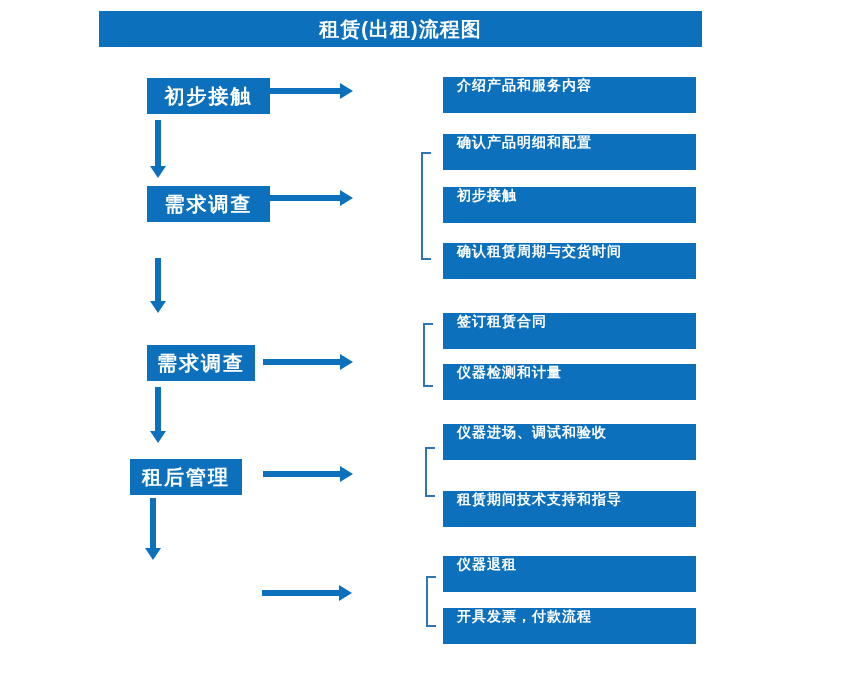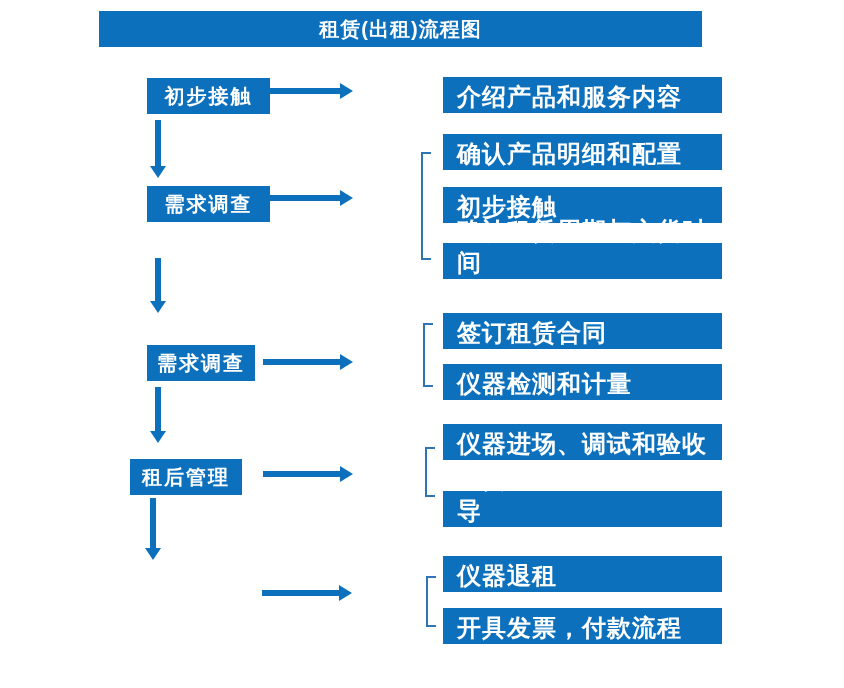--- a/index.html
+++ b/index.html
@@ -18,26 +18,26 @@
     font-size:20px;font-weight:bold;letter-spacing:1px;
   }
   .step-box{
     position:absolute;height:36px;
     background:var(--primary,#0d70bd);
     display:flex;align-items:center;justify-content:center;
     color:var(--text_on_primary,#fff);
     font-size:20px;font-weight:bold;letter-spacing:2px;margin-left:44px;
   }
   .out-box{
-    position:absolute;left:443px;width:279px;height:36px;
+    position:absolute;left:443px;width:253px;height:36px;
     background:var(--primary,#0d70bd);
-    display:flex;align-items:flex-end;
+    display:flex;align-items:flex-start;
     padding-left:14px;box-sizing:border-box;
     color:var(--text_on_primary,#fff);
-    font-size:24px;font-weight:bold;letter-spacing:1px;
+    font-size:14px;font-weight:bold;letter-spacing:1px;
   }
   .harrow{
     position:absolute;height:6px;width:77px;
     background:var(--primary,#0d70bd);
   }
   .harrow::after{
     content:"";position:absolute;right:-13px;top:-5px;
     border-left:13px solid var(--primary,#0d70bd);
     border-top:8px solid transparent;
     border-bottom:8px solid transparent;

